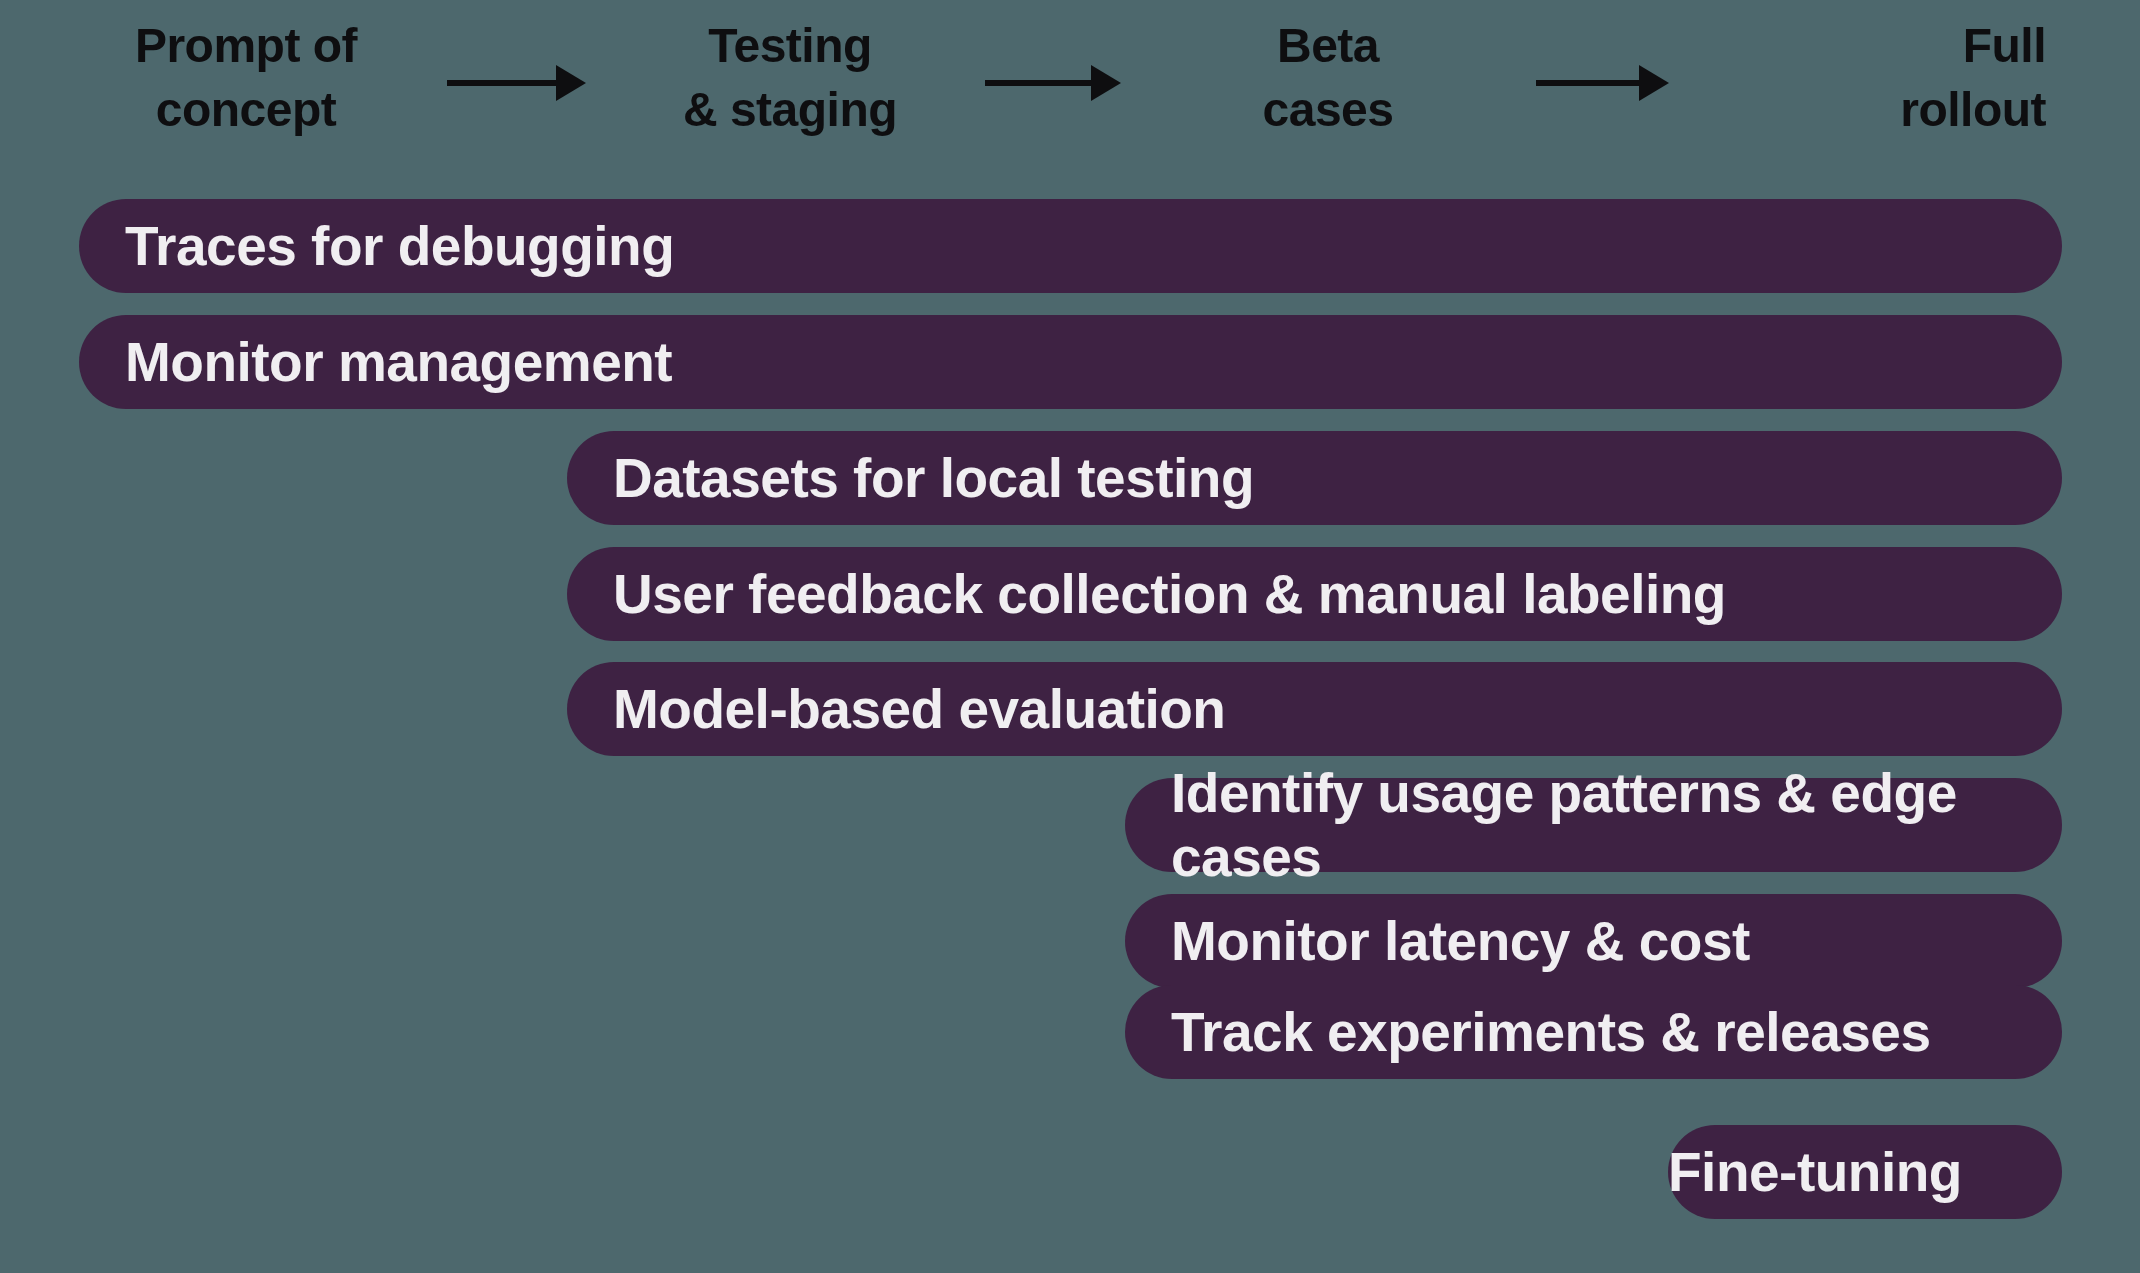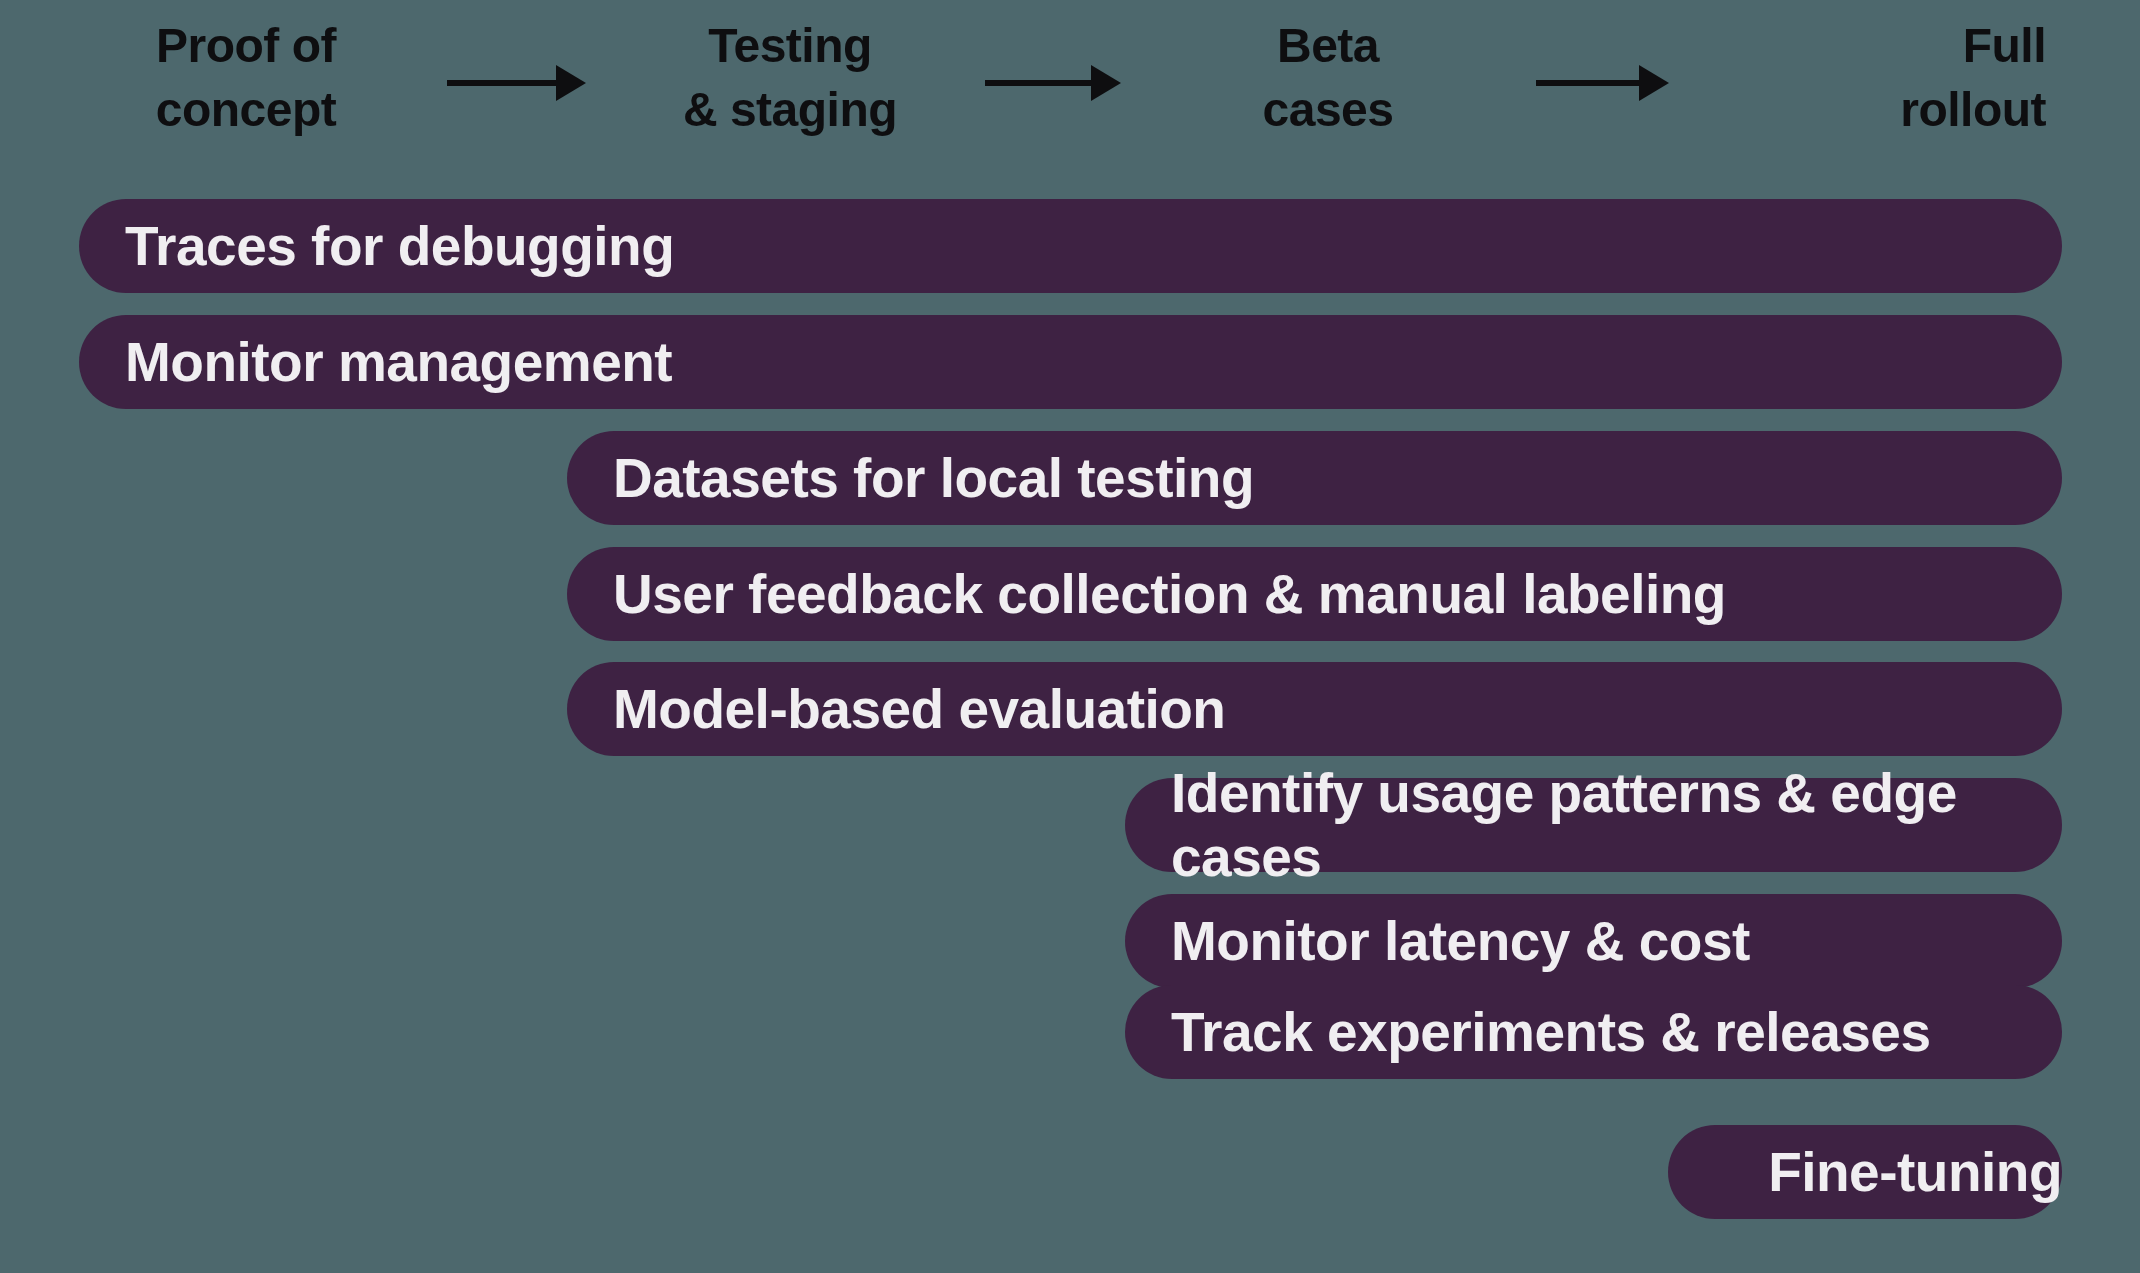--- a/index.html
+++ b/index.html
@@ -67,30 +67,30 @@
     border-radius: 47px;
     display: flex;
     align-items: center;
     color: var(--bar-text);
     font-size: 55px;
     font-weight: bold;
     letter-spacing: -0.5px;
     padding-left: 46px;
   }
   .bar.centered {
-    justify-content: flex-end;
+    justify-content: flex-start;
     padding-left: 0;
   }
 </style>
 </head>
 <body>
 
 <div class="canvas">
 
-  <div class="stage-label" style="left:66px;">Proof of
+  <div class="stage-label" style="left:66px;">Prompt of
 concept</div>
   <div class="stage-label" style="left:610px;">Testing
 &amp; staging</div>
   <div class="stage-label" style="left:1148px;">Beta
 cases</div>
   <div class="stage-label" style="left:1686px;text-align:right;">Full
 rollout</div>
 
   <div class="flow-arrow" style="left:447px;width:139px;">
     <div class="shaft" style="width:113px;"></div>

